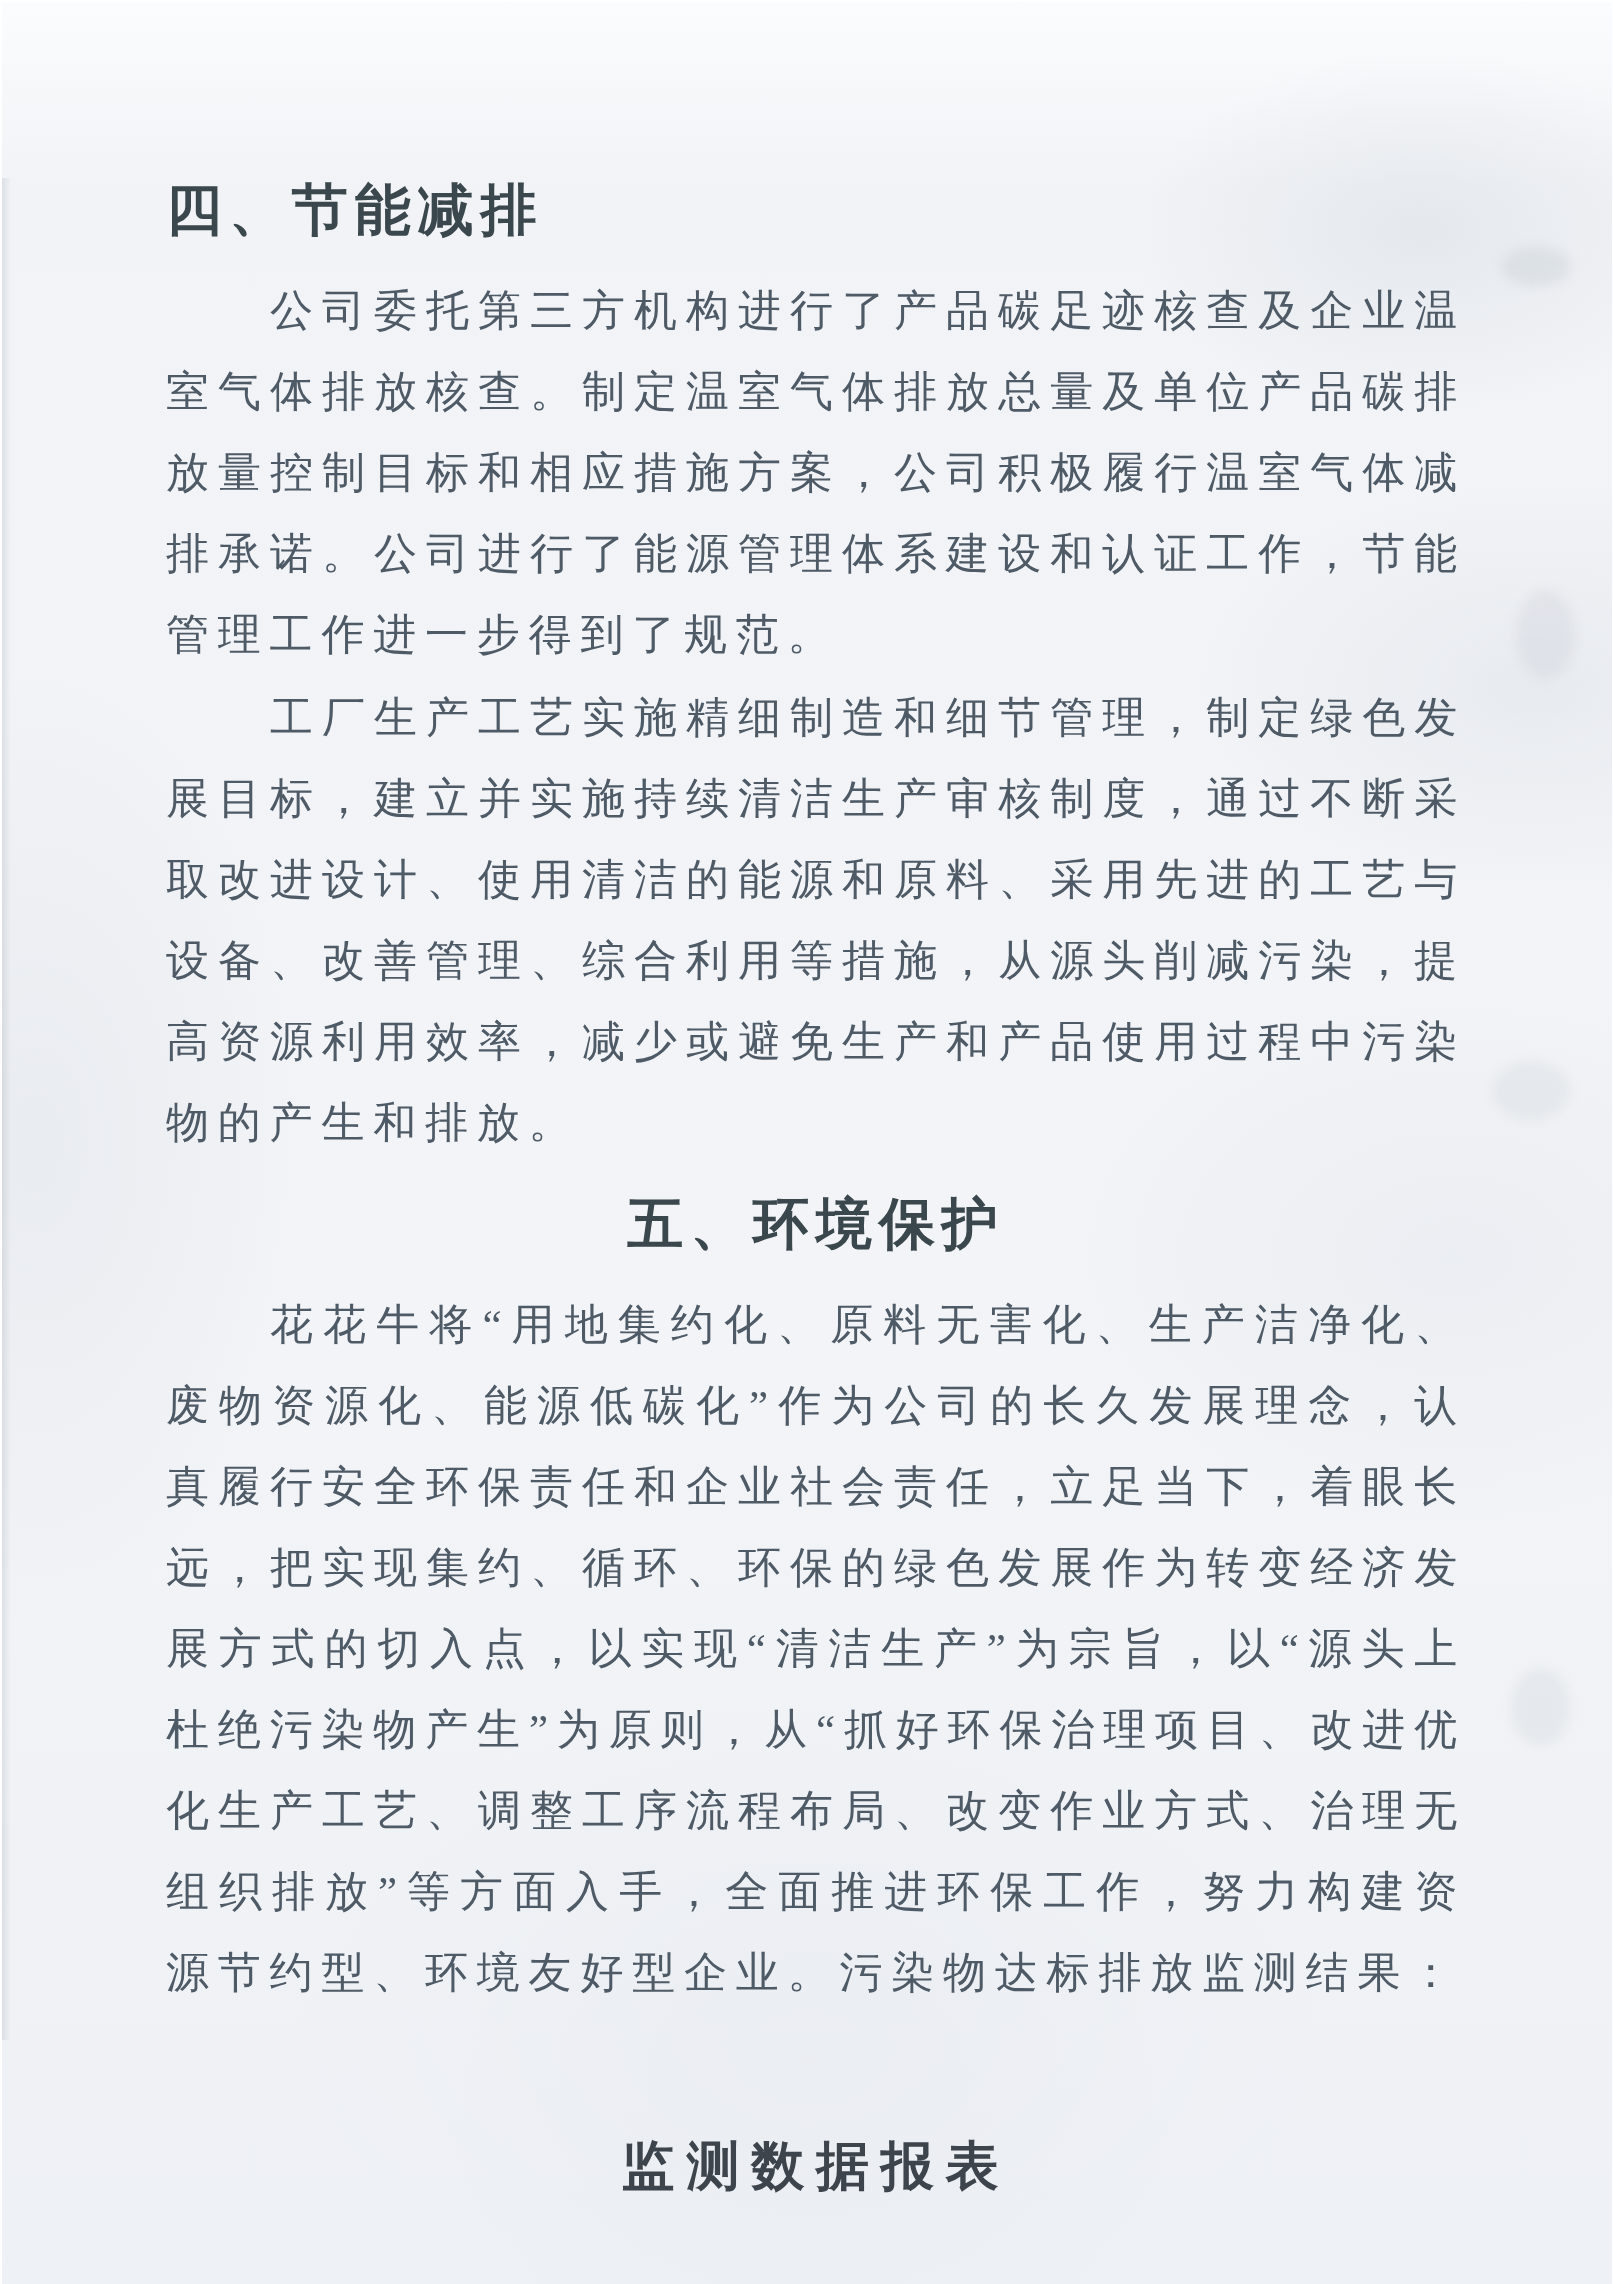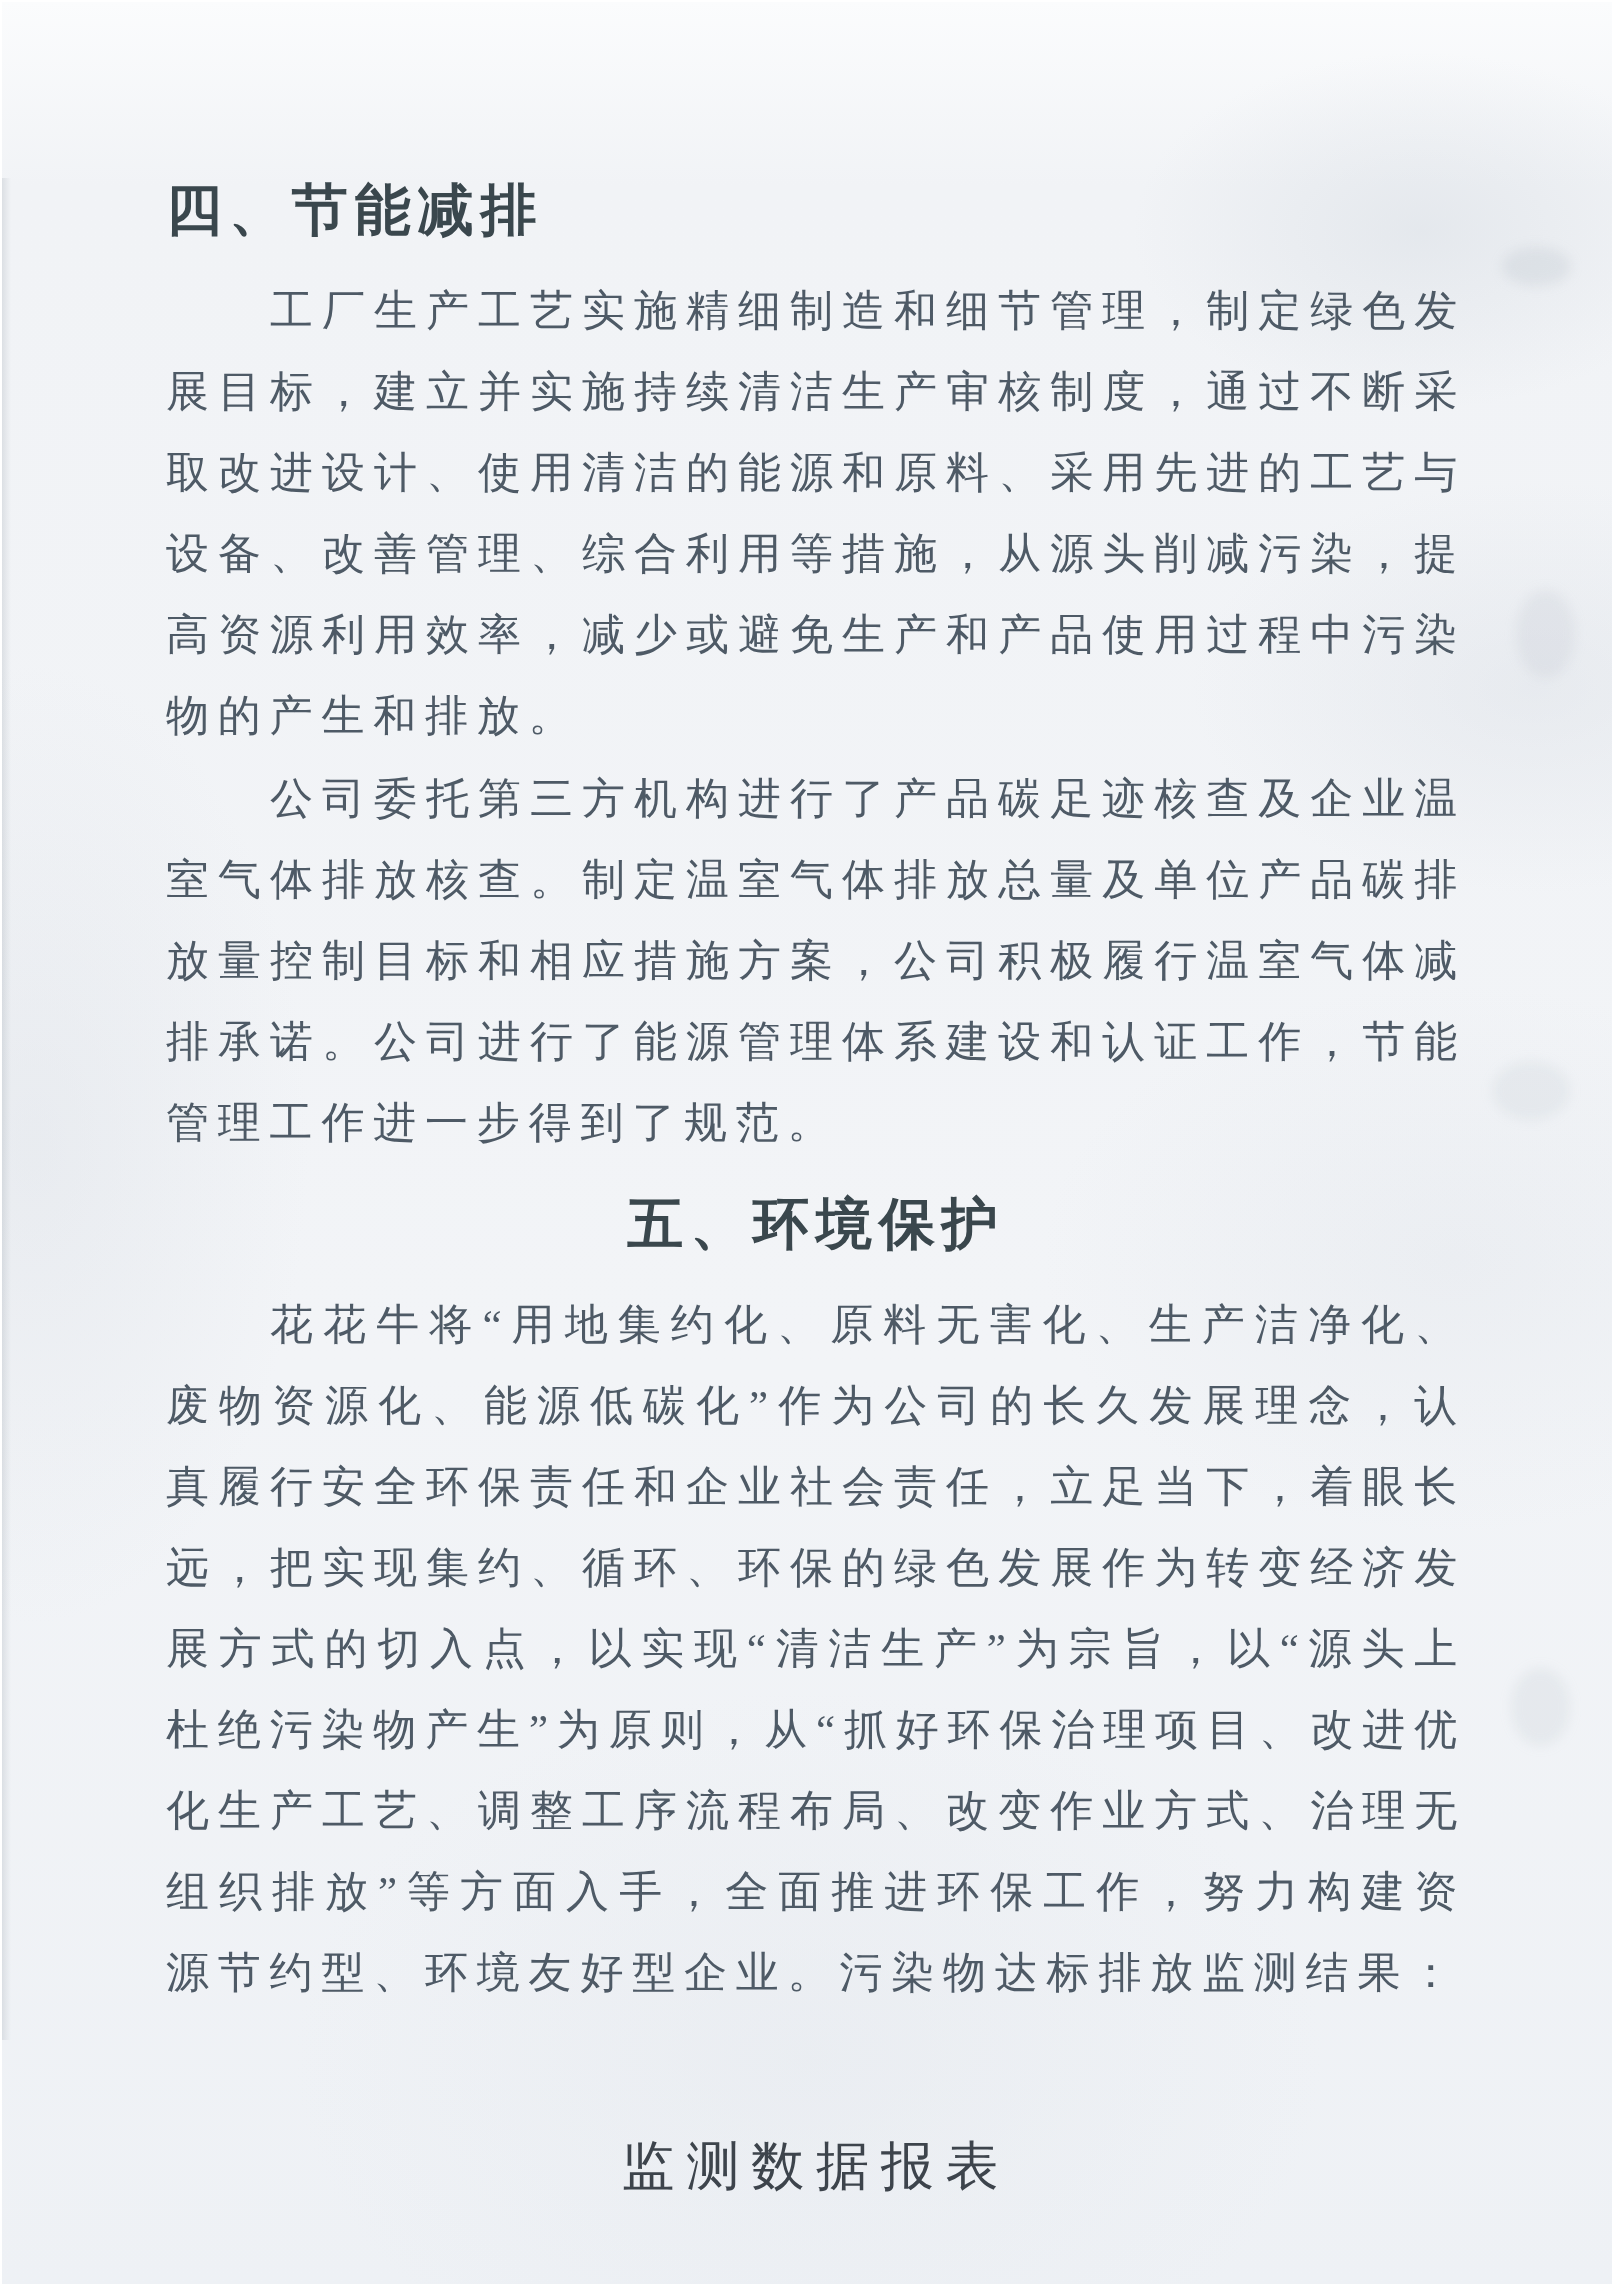--- a/index.html
+++ b/index.html
@@ -63,21 +63,21 @@
     line-height: 81px;
     letter-spacing: 8.8px;
     color: #4e5a66;
     text-align: justify;
     text-justify: inter-ideograph;
     text-indent: 104px;
   }
 
   .report-title {
     font-family: "Liberation Sans", "DejaVu Sans", sans-serif;
-    font-weight: normal;
+    font-weight: bold;
     font-size: 53px;
     letter-spacing: 11.8px;
     color: #3d444c;
     text-align: center;
     margin-top: 116px;
   }
 
   
   .noise { position: absolute; border-radius: 50%; filter: blur(5.9px); }
   .noise.n1 { left: 1500px; top: 245px;  width: 69px; height: 39px; background: rgba(160,170,182,0.18); }
@@ -94,23 +94,23 @@
 
   <div class="noise n1"></div>
   <div class="noise n2"></div>
   <div class="noise n3"></div>
   <div class="noise n4"></div>
 
   <div class="content">
 
     <div class="sec-heading">四、节能减排</div>
 
+    <p class="body-par">公司委托第三方机构进行了产品碳足迹核查及企业温室气体排放核查。制定温室气体排放总量及单位产品碳排放量控制目标和相应措施方案，公司积极履行温室气体减排承诺。公司进行了能源管理体系建设和认证工作，节能管理工作进一步得到了规范。</p>
+
     <p class="body-par">工厂生产工艺实施精细制造和细节管理，制定绿色发展目标，建立并实施持续清洁生产审核制度，通过不断采取改进设计、使用清洁的能源和原料、采用先进的工艺与设备、改善管理、综合利用等措施，从源头削减污染，提高资源利用效率，减少或避免生产和产品使用过程中污染物的产生和排放。</p>
-
-    <p class="body-par">公司委托第三方机构进行了产品碳足迹核查及企业温室气体排放核查。制定温室气体排放总量及单位产品碳排放量控制目标和相应措施方案，公司积极履行温室气体减排承诺。公司进行了能源管理体系建设和认证工作，节能管理工作进一步得到了规范。</p>
 
     <div class="sec-heading second">五、环境保护</div>
 
     <p class="body-par">花花牛将“用地集约化、原料无害化、生产洁净化、废物资源化、能源低碳化”作为公司的长久发展理念，认真履行安全环保责任和企业社会责任，立足当下，着眼长远，把实现集约、循环、环保的绿色发展作为转变经济发展方式的切入点，以实现“清洁生产”为宗旨，以“源头上杜绝污染物产生”为原则，从“抓好环保治理项目、改进优化生产工艺、调整工序流程布局、改变作业方式、治理无组织排放”等方面入手，全面推进环保工作，努力构建资源节约型、环境友好型企业。污染物达标排放监测结果：</p>
 
     <div class="report-title">监测数据报表</div>
 
   </div>
 
 </div>

